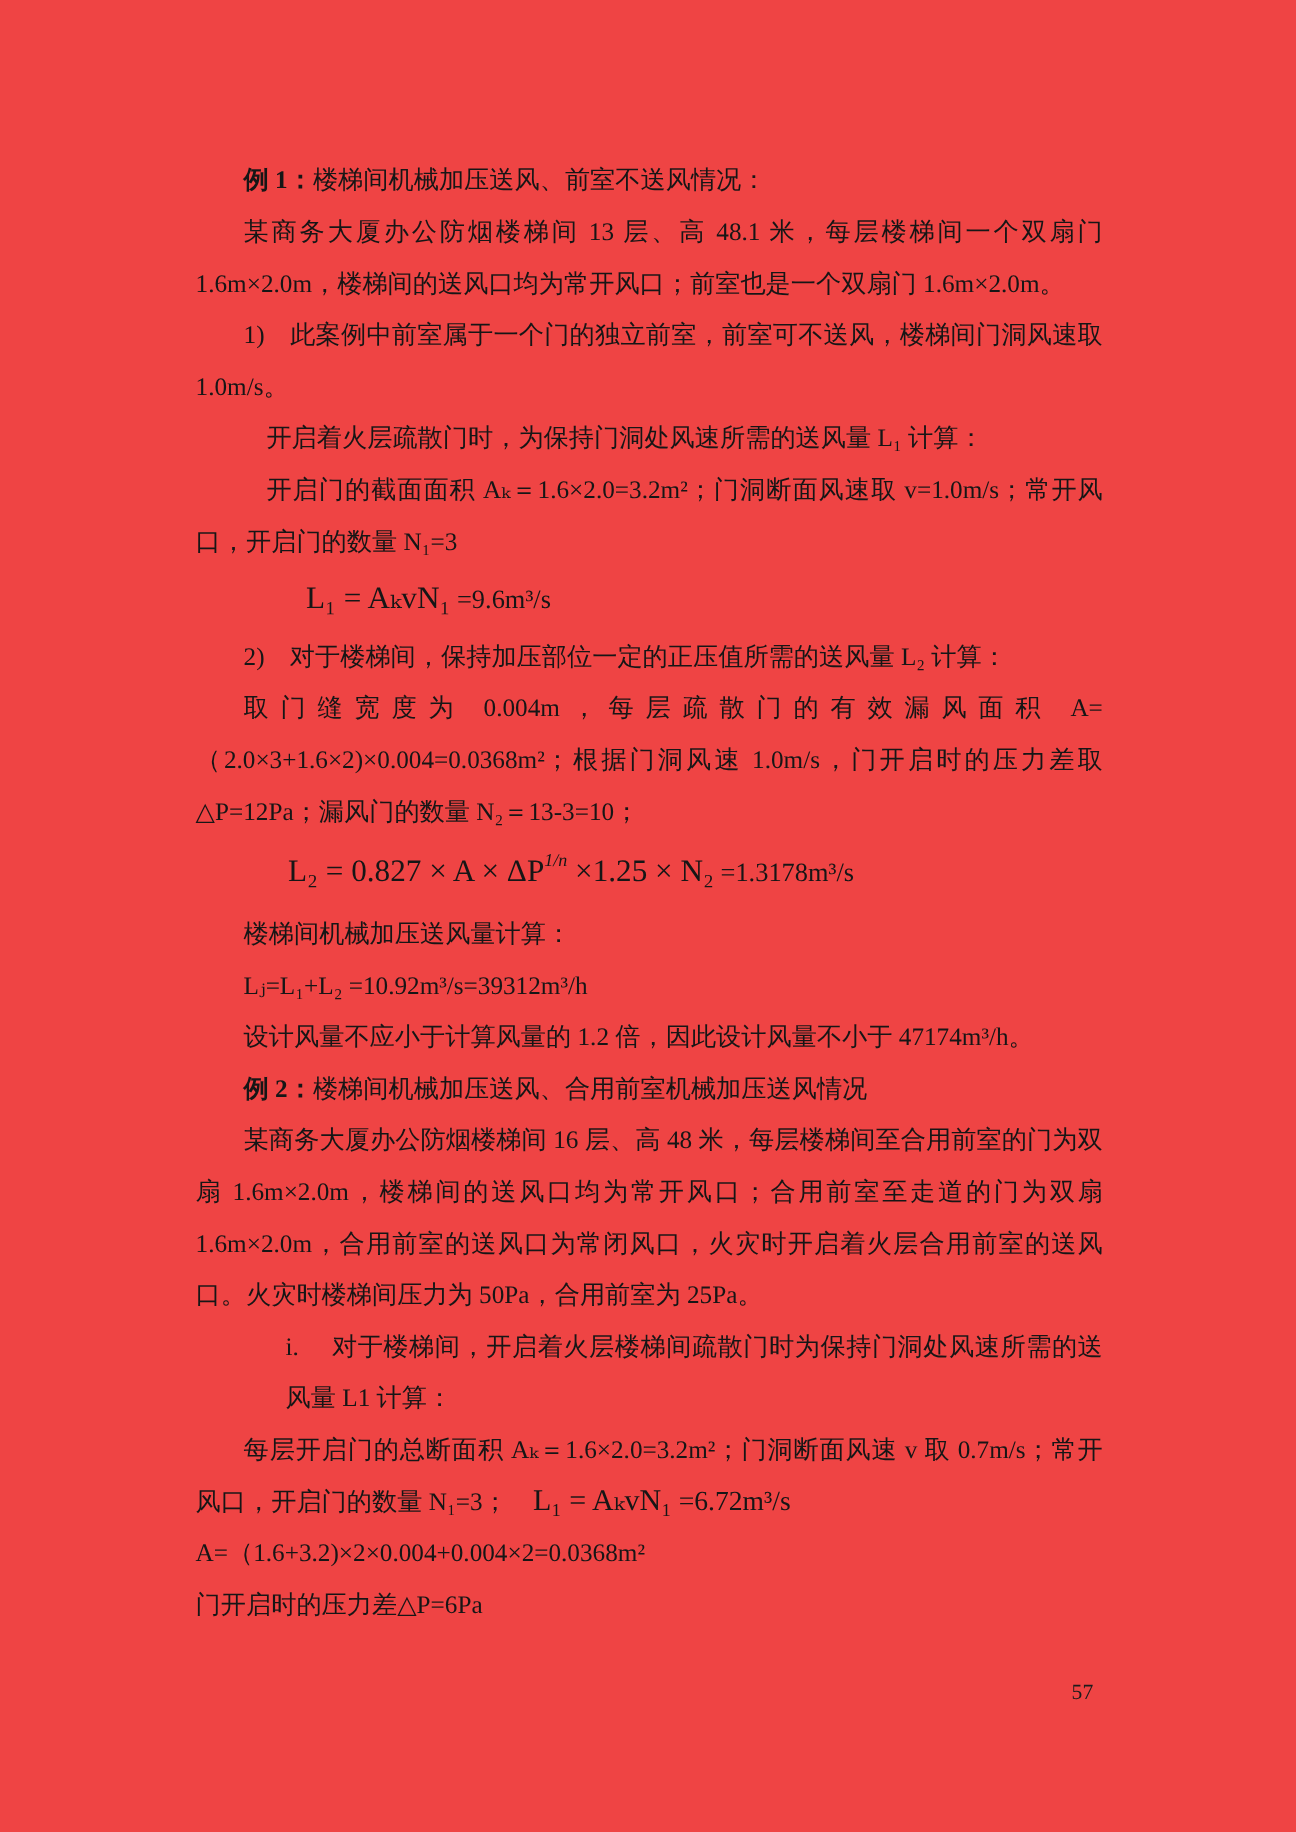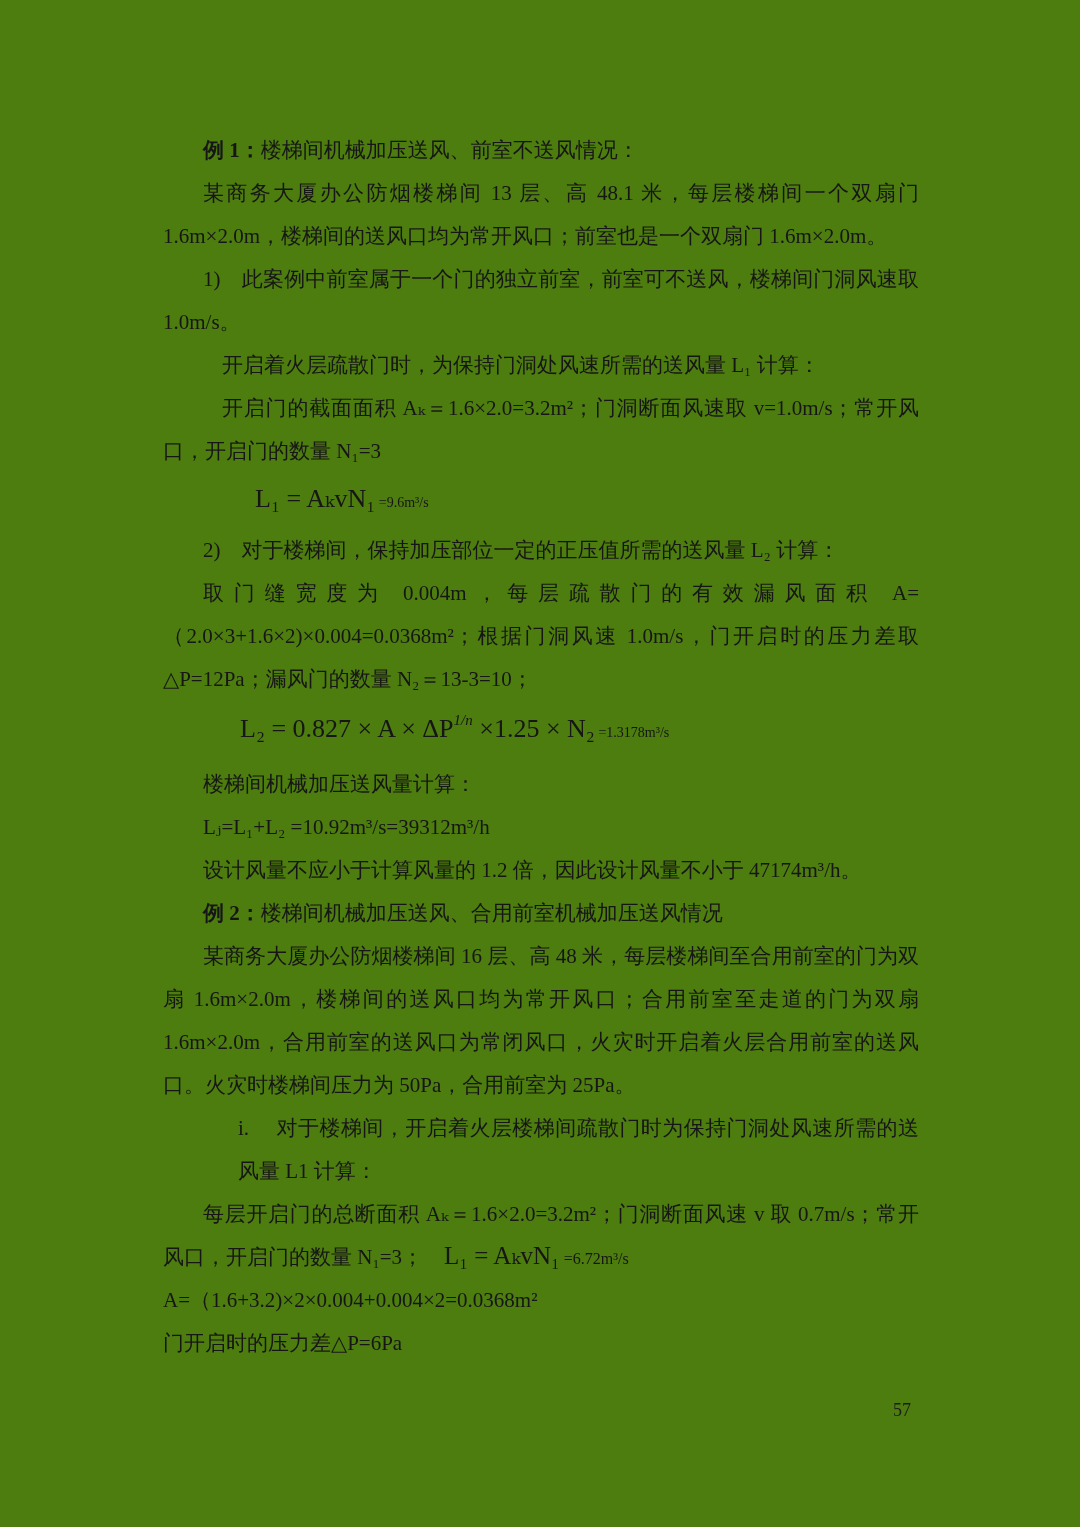--- a/index.html
+++ b/index.html
@@ -11,21 +11,21 @@
     width: 1080px;
     height: 1527px;
     position: relative;
     font-family: "Liberation Serif", "DejaVu Serif", serif;
     color: #161616;
     overflow: hidden;
   }
   .page {
     position: absolute;
     inset: 0;
-    background: #4d7c0f;
+    background: #ef4444;
   }
   .content {
     position: absolute;
     left: 163px;
     top: 129px;
     width: 756px;
     font-size: 21px;
     line-height: 43px;
     text-align: justify;
   }
@@ -34,36 +34,36 @@
   .ind28  { text-indent: 59px; }     
   .pl75   { padding-left: 75px; text-indent: 0; }  
   .pl88   { padding-left: 88px; text-indent: 0; }  
   .bold   { font-weight: bold; }
   .mi     { }    
   .formula {
     text-align: left;
     font-size: 26px;
     line-height: 52px;
   }
-  .formula .plain { font-size: 14px; }
+  .formula .plain { font-size: 22px; }
   .f1 { padding-left: 92px; }
   .f2 { padding-left: 77px; margin-top: 2px; }
   .exp {
     display: inline-block;
     font-size: 15px;
     font-style: italic;
     position: relative;
     top: -12px;
     line-height: 0;
   }
   .math-inline {
     font-size: 25px;
     line-height: 1;
   }
-  .math-inline .plain { font-size: 16px; }
+  .math-inline .plain { font-size: 23px; }
   .mt4 { margin-top: 4px; }
   .mt2 { margin-top: 2px; }
   .page-number {
     position: absolute;
     left: 893px;
     top: 1400px;
     font-size: 18px;
     line-height: 20px;
     color: #1c1c1c;
   }

